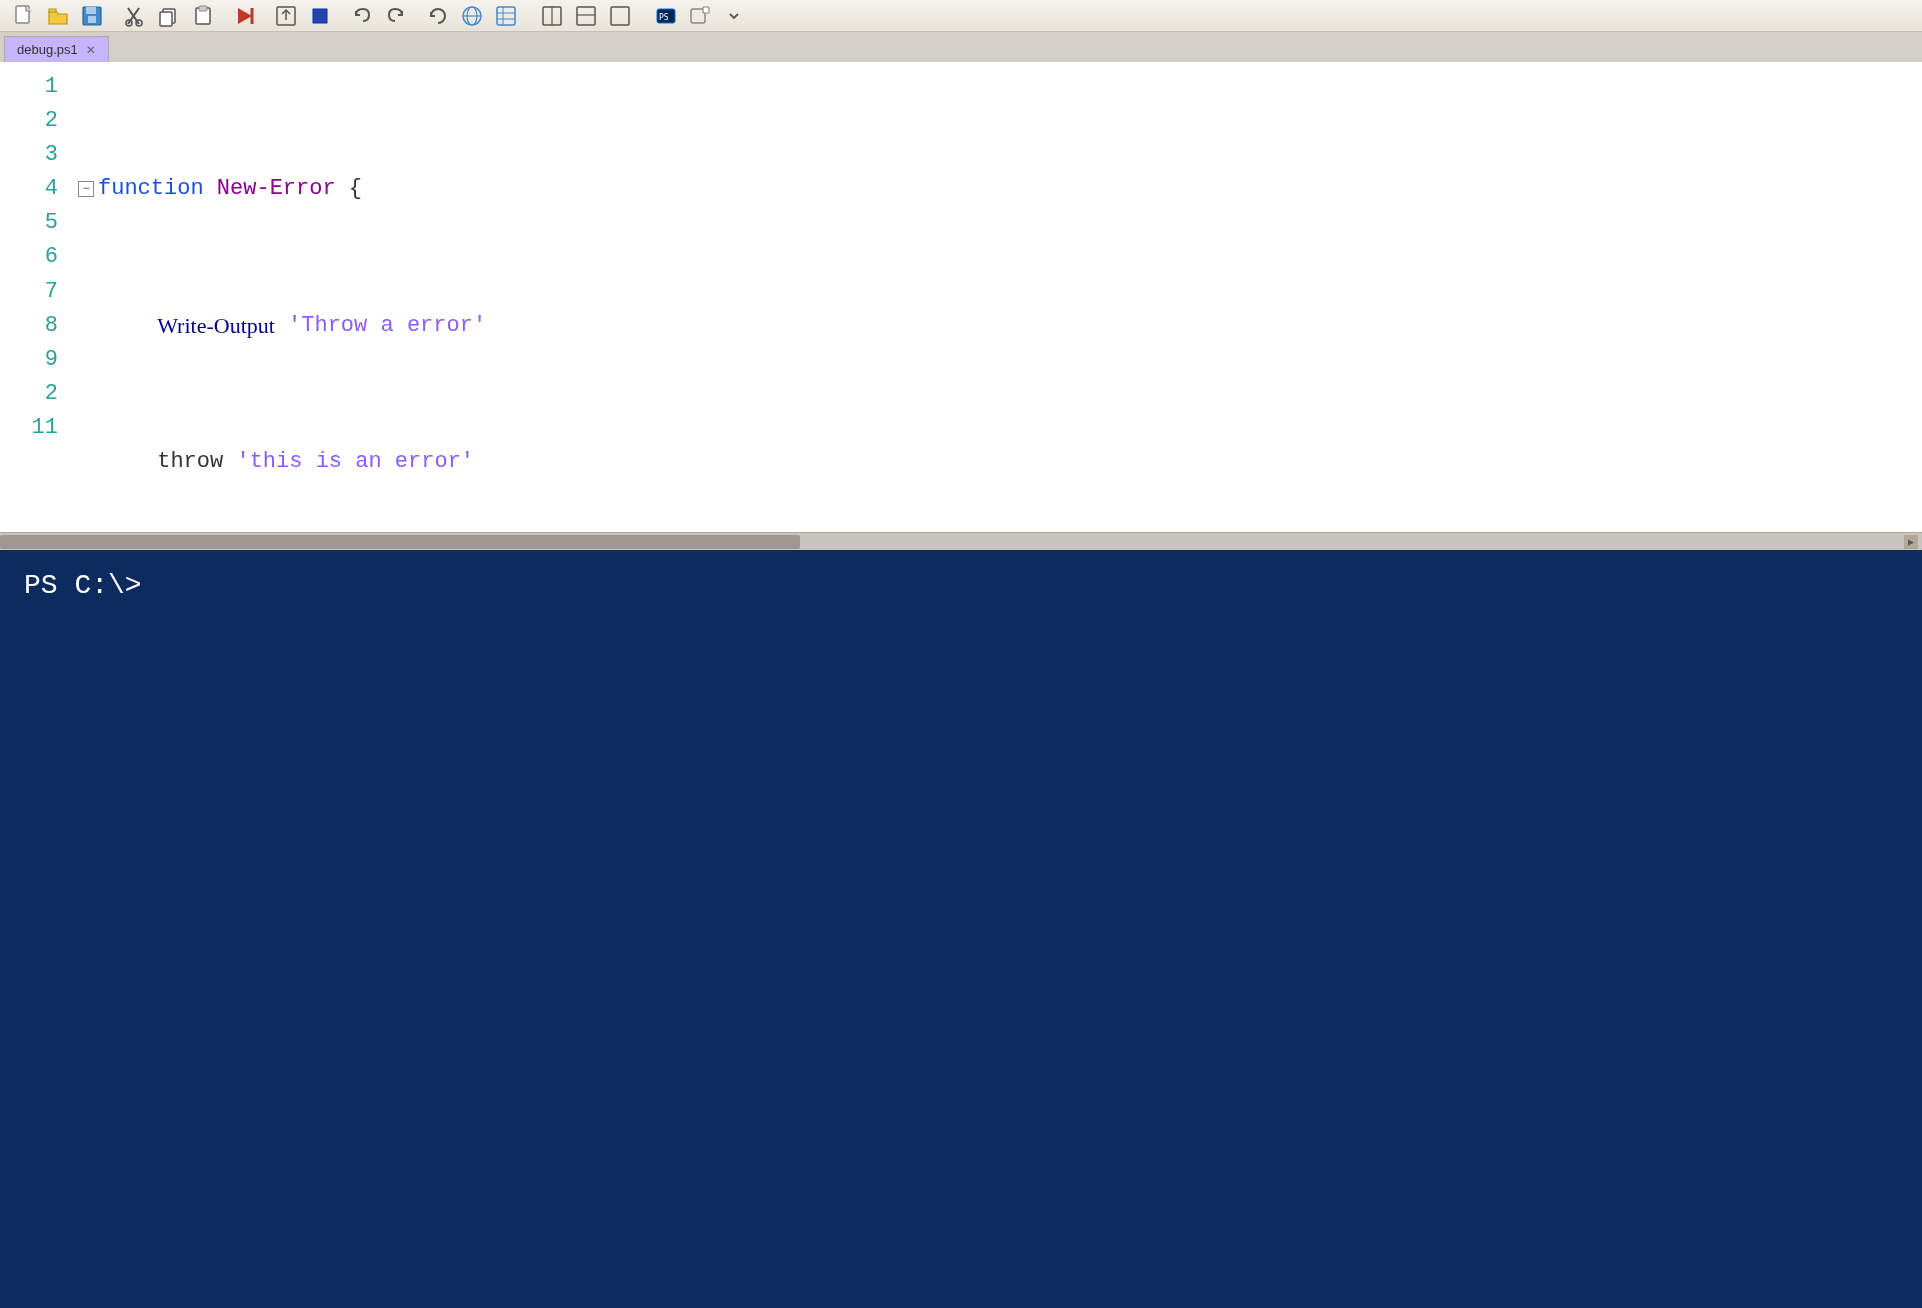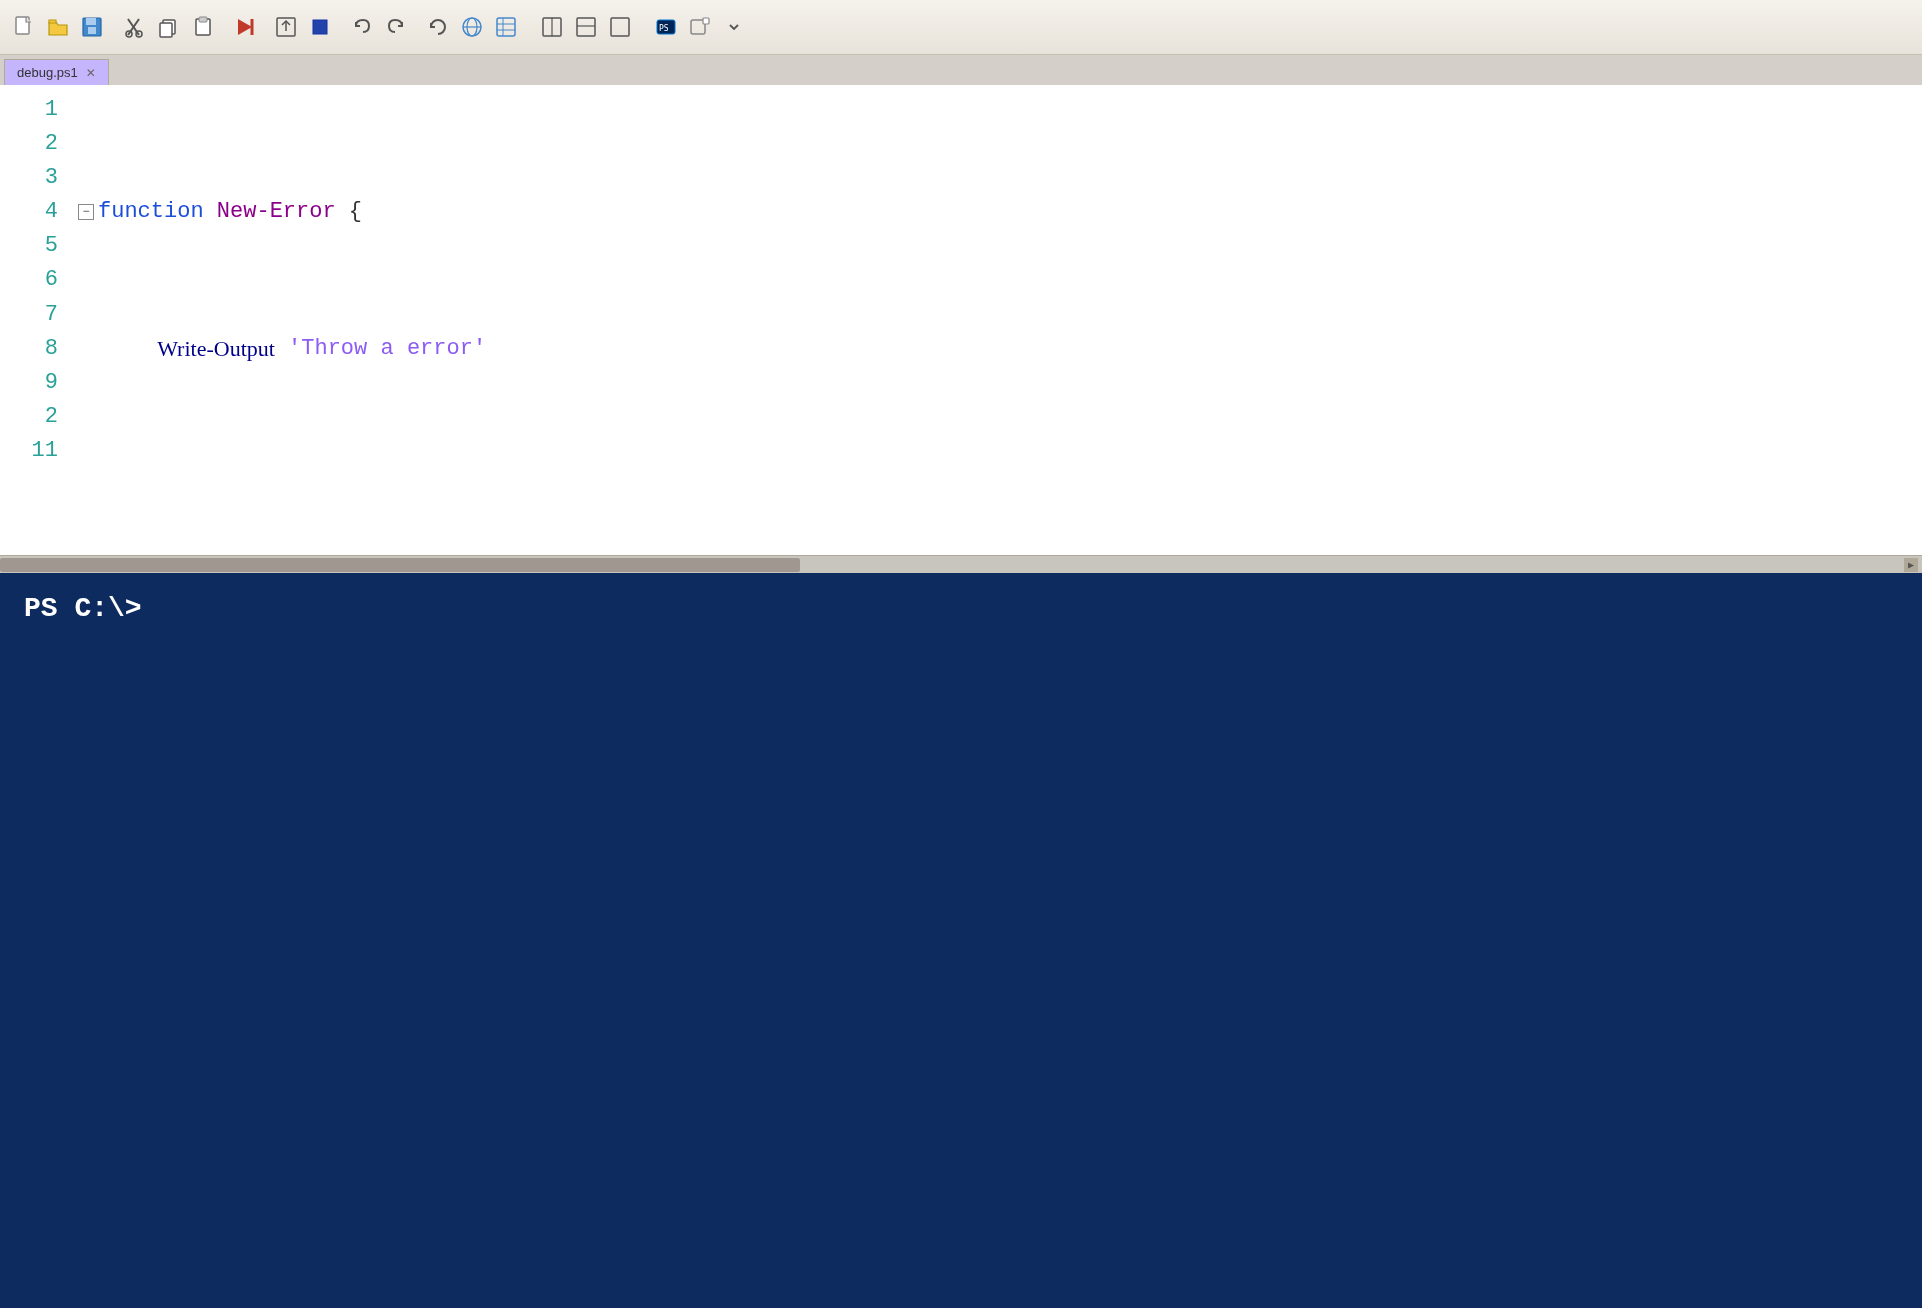--- a/index.html
+++ b/index.html
@@ -11,25 +11,24 @@
     body {
       width: 1922px;
       height: 1308px;
       font-family: 'Courier New', Courier, monospace;
       background: #f0ede8;
       overflow: hidden;
     }
 
     
     .toolbar {
-      height: 55px;
+      height: 32px;
       background: linear-gradient(to bottom, #f5f2ec, #e8e3da);
       border-bottom: 1px solid #c8c0b0;
       display: flex;
-      align-items: center;
       padding: 0 8px;
       gap: 2px;
     }
 
     .toolbar-icon {
       width: 32px;
       height: 32px;
       display: flex;
       align-items: center;
       justify-content: center;
@@ -175,21 +174,21 @@
     .console-area {
       background: #0d2b5e;
       height: 780px;
       padding: 20px 24px;
     }
 
     .console-prompt {
       color: white;
       font-size: 28px;
       font-family: 'Courier New', Courier, monospace;
-      font-weight: bold;
+      font-weight: normal;
     }
   </style>
 </head>
 <body>
 
 <div class="toolbar">
 
   <div class="toolbar-icon" title="New">
     <svg width="22" height="22" viewBox="0 0 22 22" fill="none">
       <rect x="3" y="1" width="13" height="17" rx="1" fill="white" stroke="#888" stroke-width="1.5"></rect>
@@ -365,20 +364,23 @@
     <div class="code-content">
       
       <div class="code-line">
         <span class="collapse-icon">−</span><span class="kw-function">function </span><span class="kw-name-purple">New-Error</span><span class="kw-brace"> {</span>
       </div>
       
       <div class="code-line">
         <span>&nbsp;&nbsp;&nbsp;&nbsp;&nbsp;&nbsp;</span><span class="kw-cmdlet">Write-Output</span><span> </span><span class="kw-string-red">'Throw a error'</span>
       </div>
       
+      <div class="code-line">
+        <span>&nbsp;&nbsp;&nbsp;&nbsp;&nbsp;&nbsp;</span><span class="kw-throw">throw</span><span> </span><span class="kw-string-red">'this is an error'</span>
+      </div>
       
       
       
       
       
       
       
       
       
       

